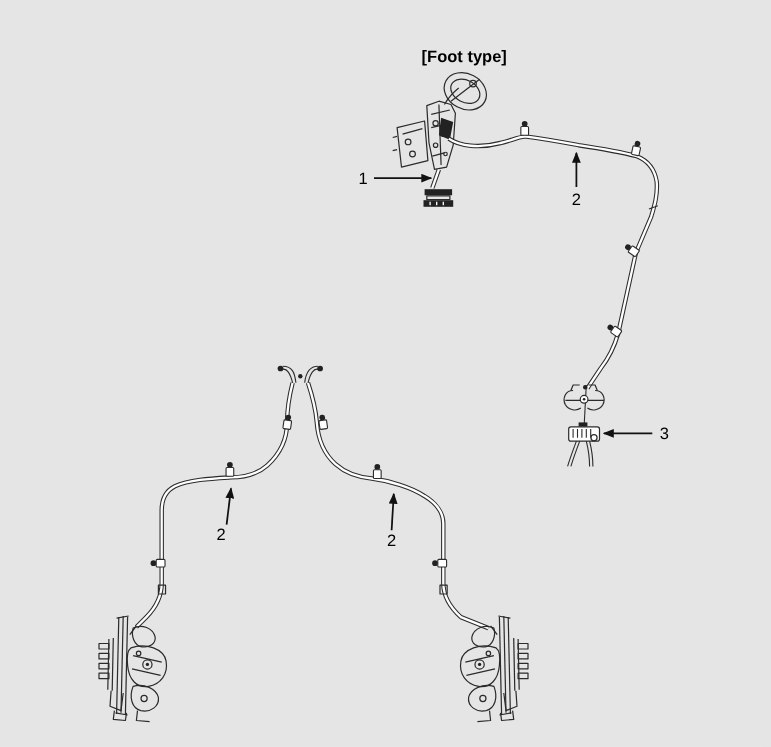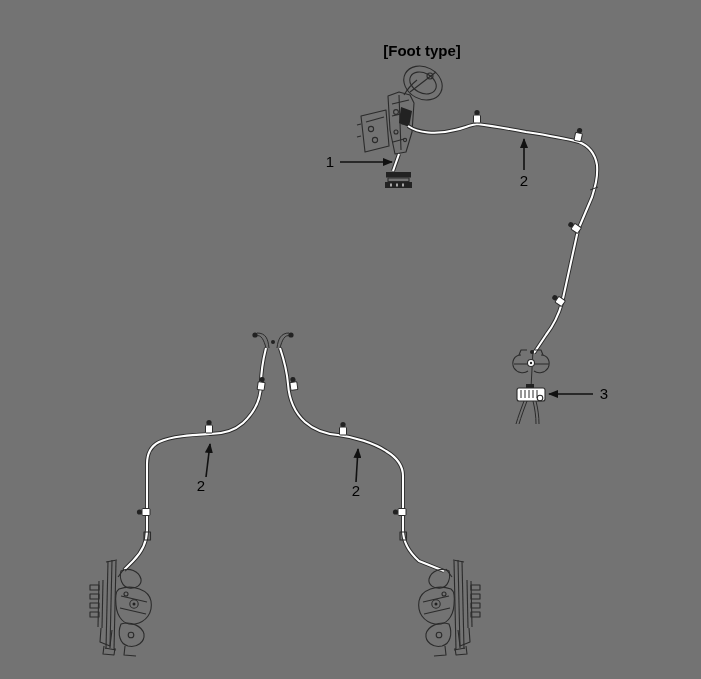--- a/index.html
+++ b/index.html
@@ -1,19 +1,19 @@
 <!DOCTYPE html>
 <html><head>
 <meta charset="utf-8">
 <style>
   html,body{margin:0;padding:0;background:#ffffff;}
   .stage{
     position:relative;
     width:701px;height:679px;
-    background:#737373;
+    background:#e5e5e5;
     font-family:"Liberation Sans", sans-serif;
     overflow:hidden;
   }
   svg{position:absolute;top:0;left:0;}
   .title-text{
     font-family:"Liberation Sans", sans-serif;
     font-size:15px;font-weight:bold;fill:#000000;
   }
   .callout-text{
     font-family:"Liberation Sans", sans-serif;

